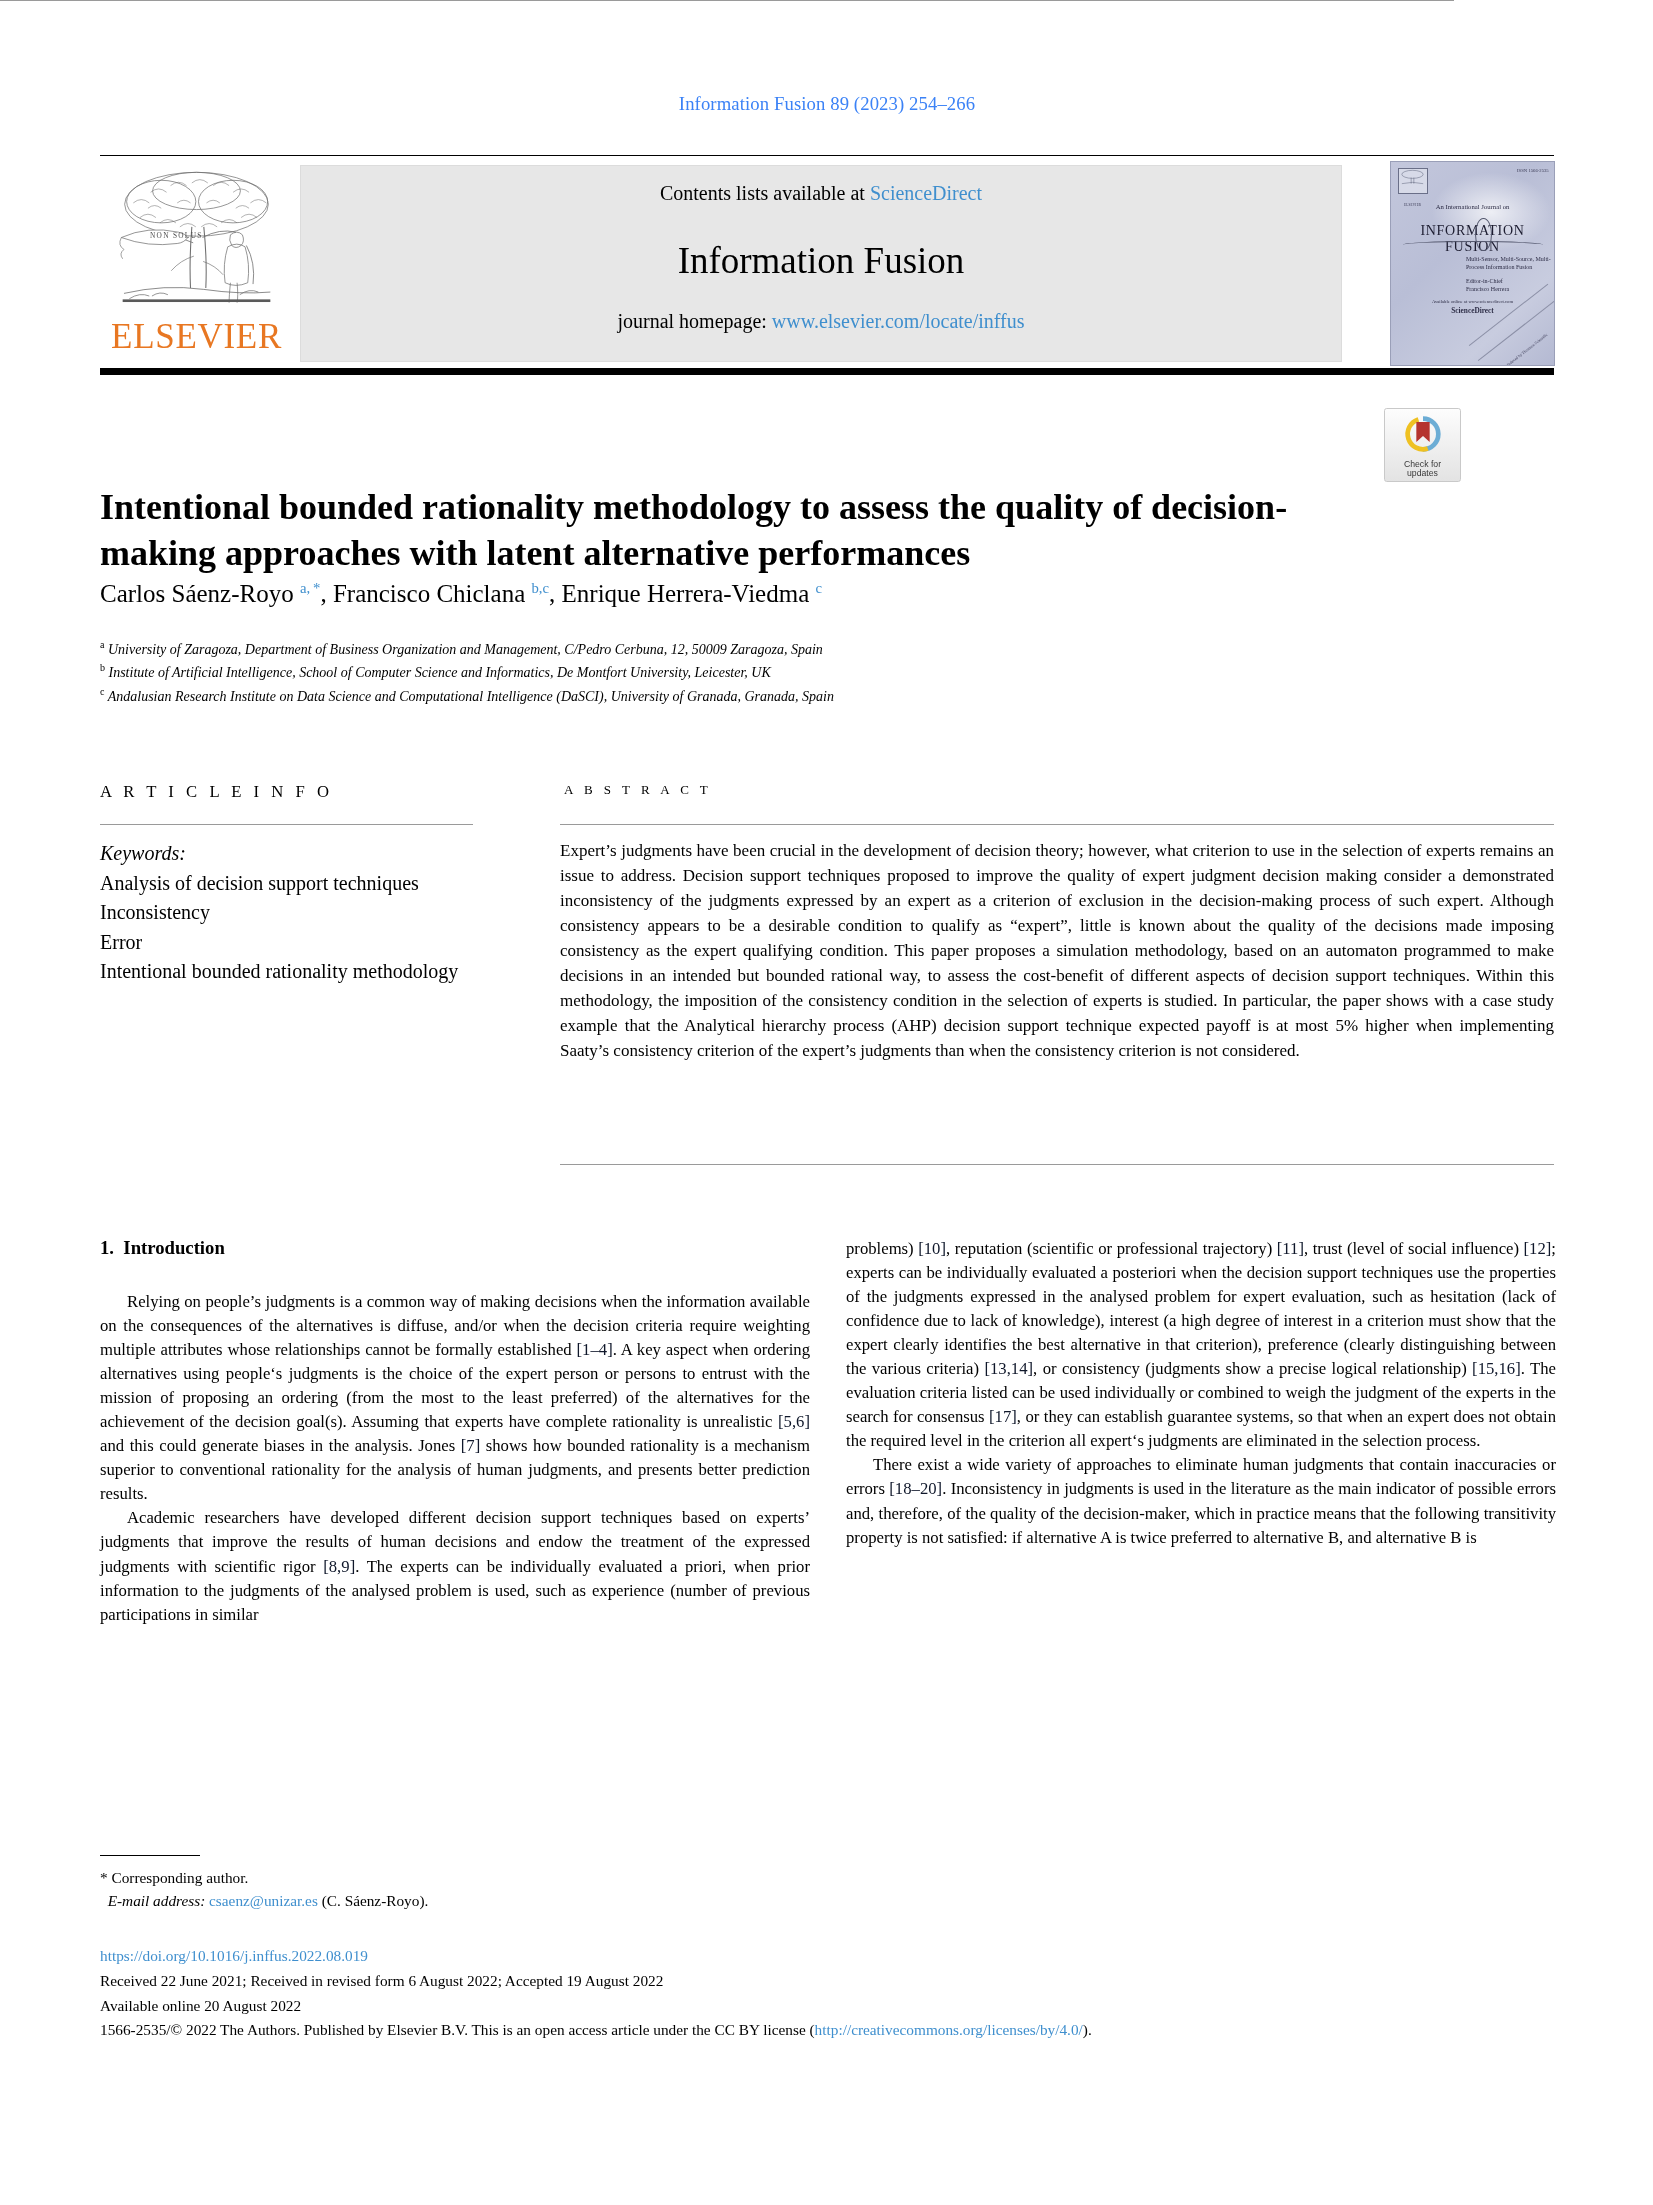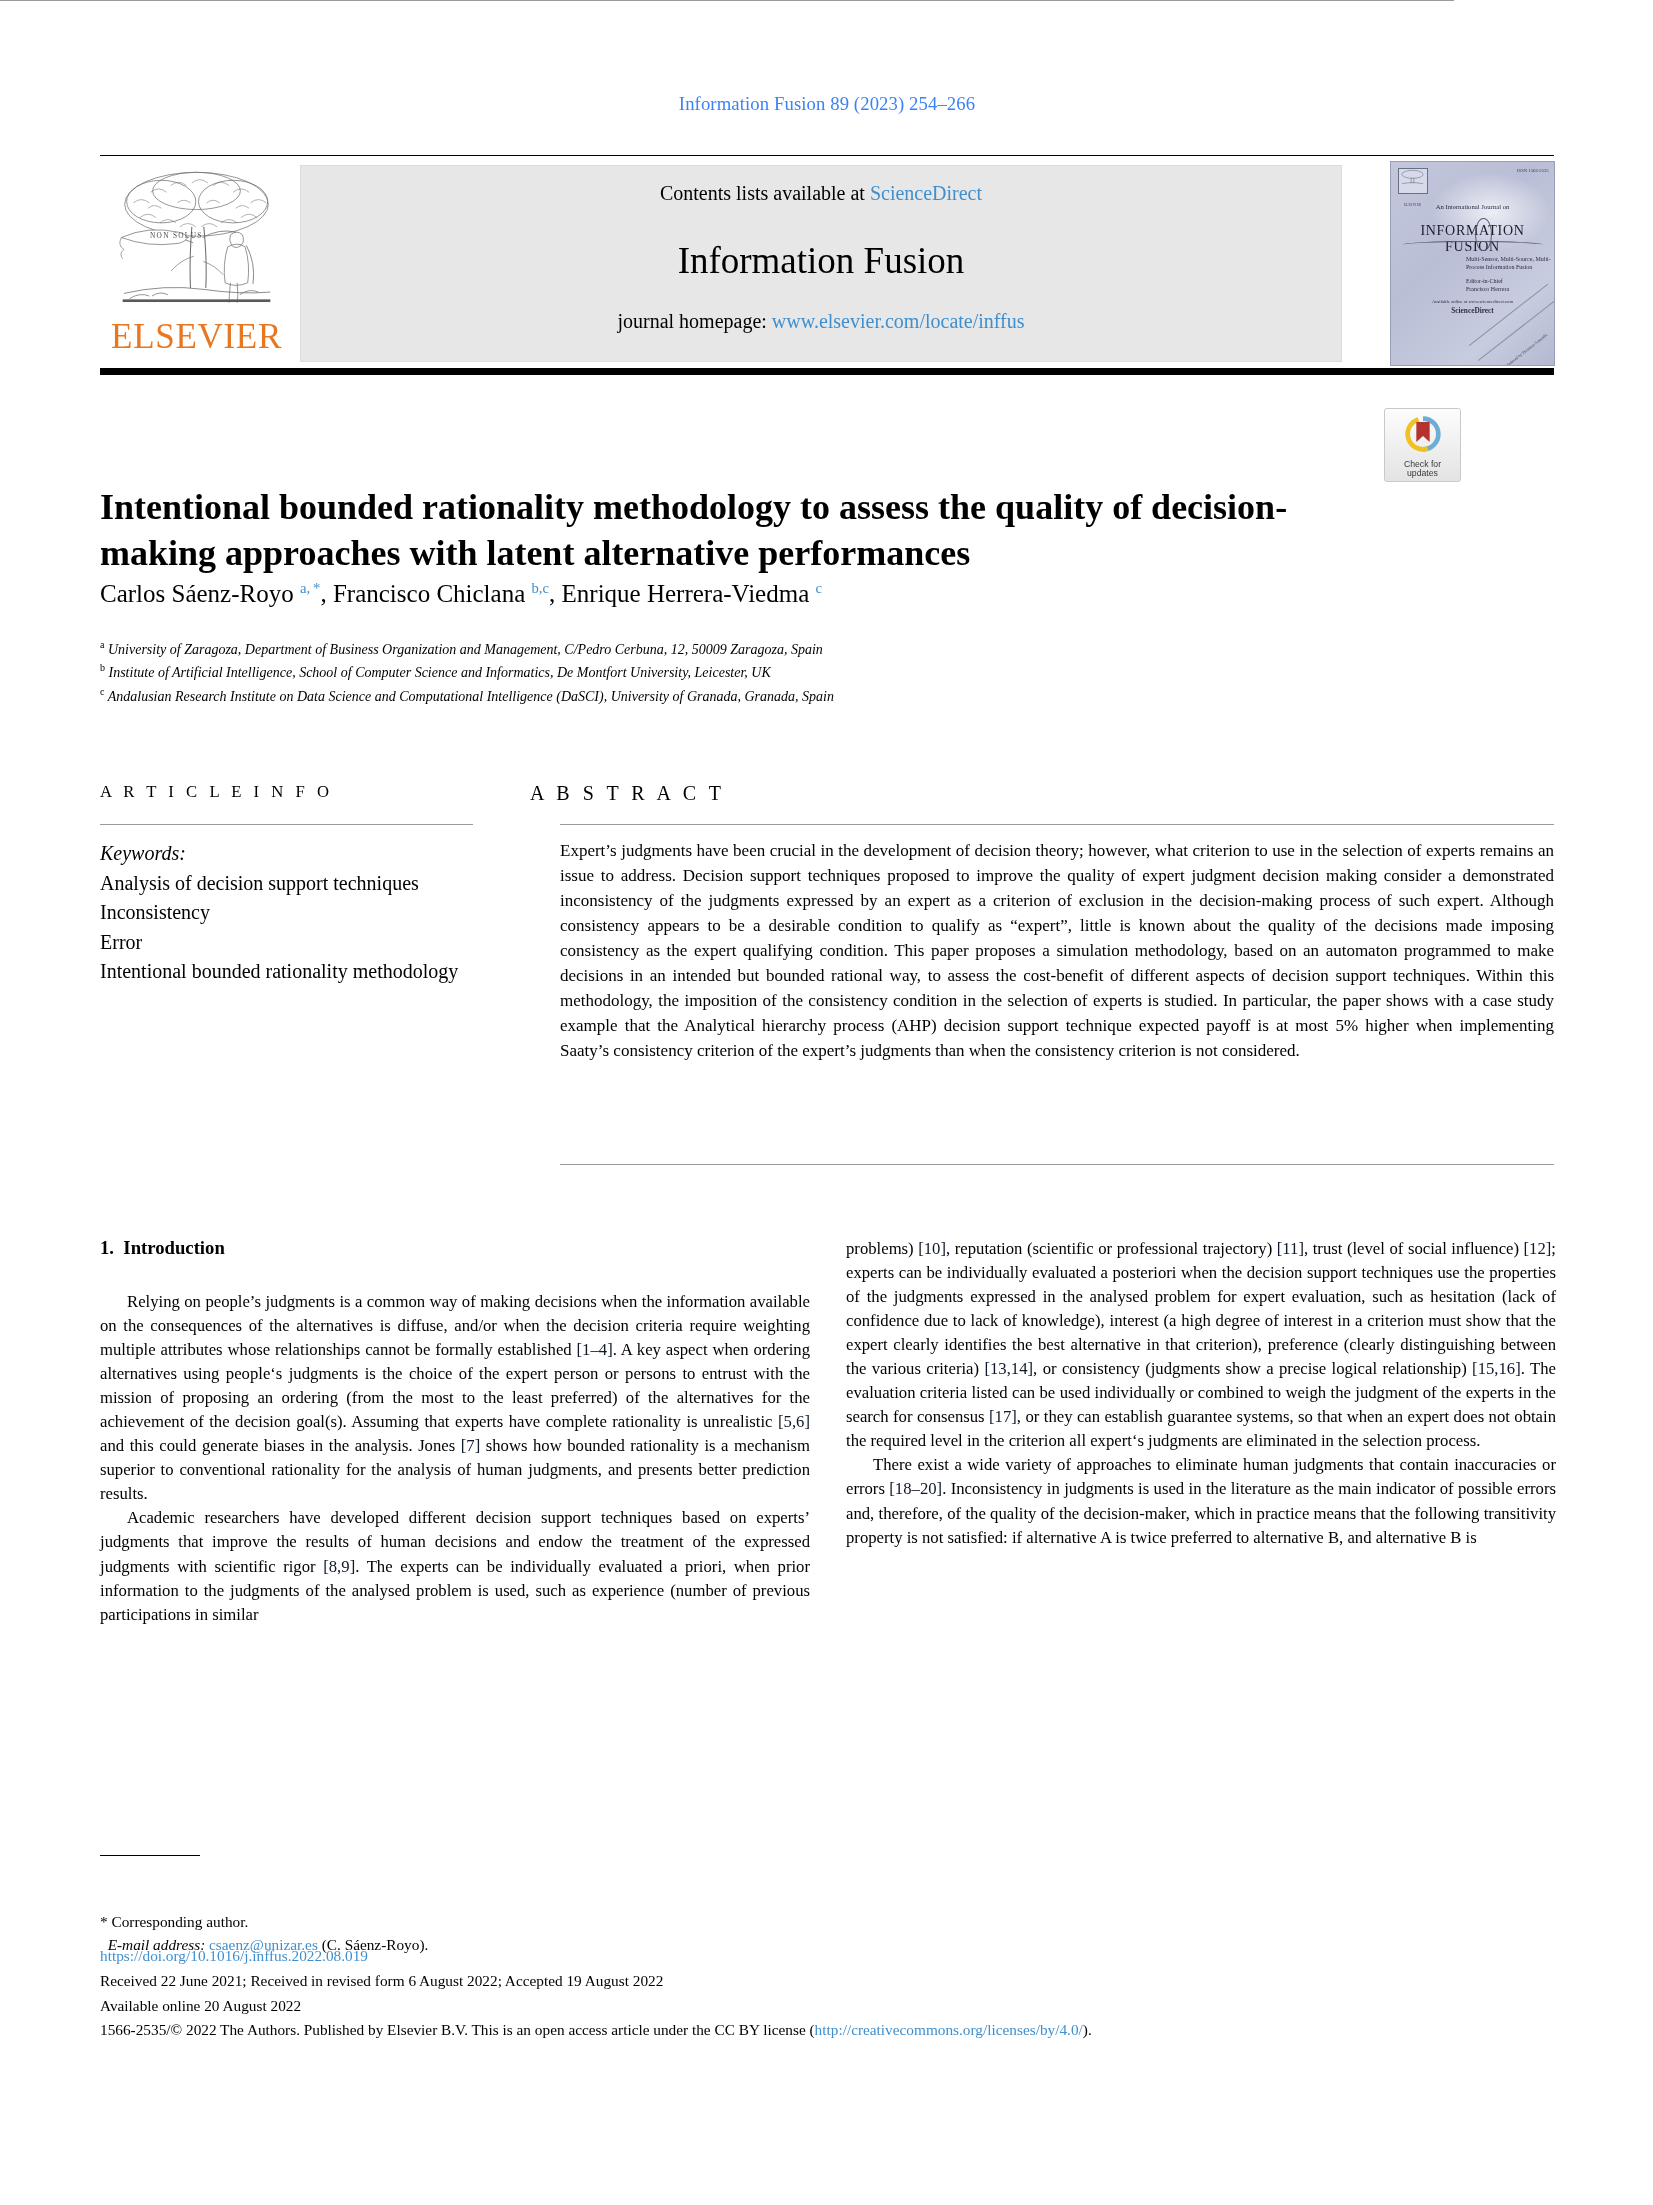--- a/index.html
+++ b/index.html
@@ -235,22 +235,22 @@
 
   
   .rule-thin { background: #9a9a9a; height: 1.3px; position: absolute; }
 
   .info-rule-top { left: 100px; top: 752px; width: 1454px; height: 0.7px; background:#9a9a9a;}
   .info-head {
     position: absolute; left: 100px; top: 782px;
     font-size: 16.7px; letter-spacing: 4px;
   }
   .abs-head {
-    position: absolute; left: 530px; top: 782px;
-    font-size: 20px; letter-spacing: 4px;
+    position: absolute; left: 564px; top: 782px;
+    font-size: 13px; letter-spacing: 4px;
   }
   .info-rule-1 { left: 100px; top: 824px; width: 373px; }
   .abs-rule-1 { left: 560px; top: 824px; width: 994px; }
 
   .keywords {
     position: absolute; left: 100px; top: 839px;
     width: 400px;
     font-size: 20px;
     line-height: 1.48;
   }
@@ -289,21 +289,20 @@
   
   .fn-rule {
     position: absolute; left: 100px; top: 1855px;
     width: 100px; height: 1.3px; background: #000;
   }
   .footnote {
     position: absolute; left: 100px; top: 1867px;
     width: 734px;
     font-size: 15.3px;
     line-height: 1.5;
-    margin-top: 44px;
   }
   .footnote .ital { font-style: italic; }
 
   .bottom {
     position: absolute; left: 100px; top: 1944px;
     width: 1467px;
     font-size: 15.3px;
     line-height: 1.62;
   }
   .bottom .doi { color: #3f8fce; }

